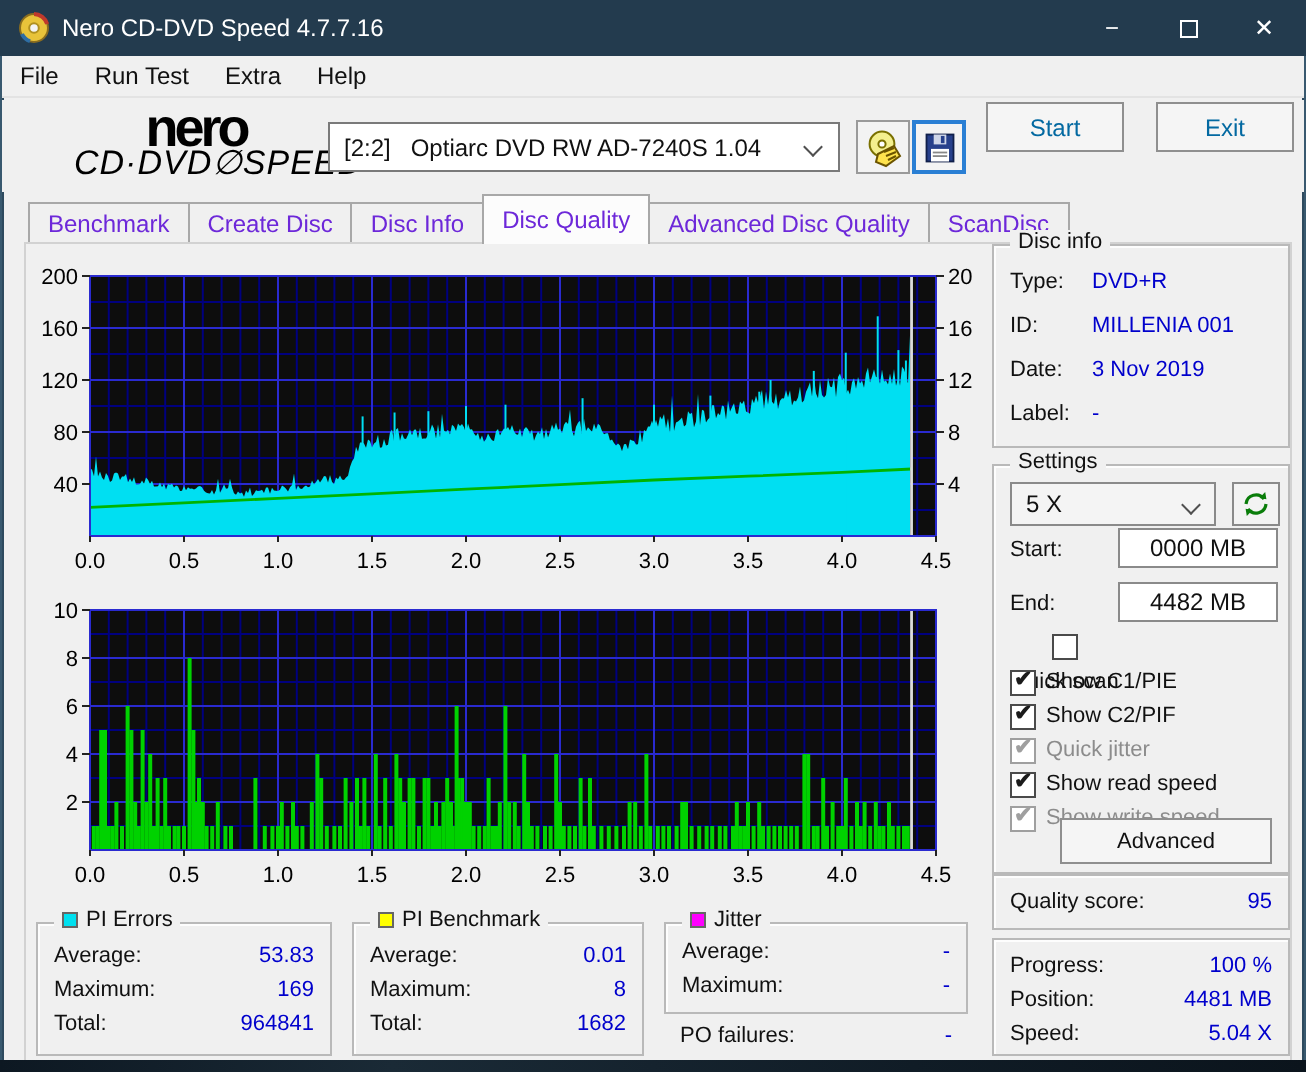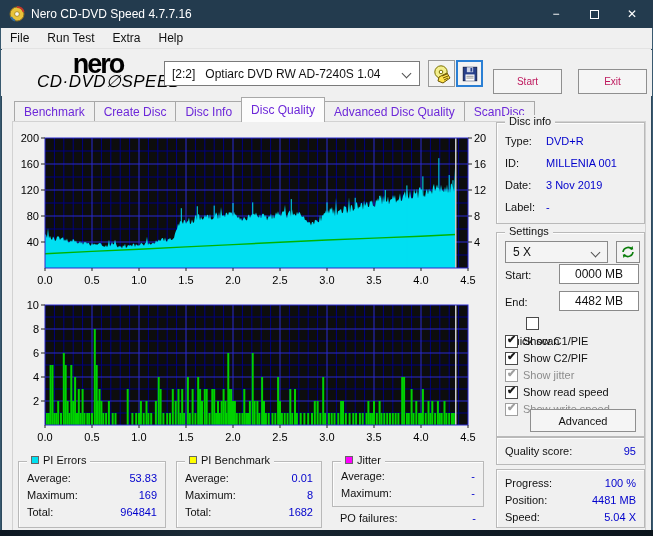--- a/index.html
+++ b/index.html
@@ -19,21 +19,21 @@
   
   .toolbar{position:absolute;left:1px;top:50px;width:651px;height:46px;background:#f0f0f0;}
   .logo{position:absolute;left:36px;top:3px;width:122px;text-align:center;color:#000;}
   .logo-nero{font-size:27px;font-weight:900;letter-spacing:-2px;line-height:22px;}
   .logo-sub{font-size:17px;font-weight:400;font-style:italic;letter-spacing:0.5px;line-height:13px;}
   .combo{position:absolute;left:163px;top:11px;width:256px;height:25px;background:#fff;border:1px solid #7a7a7a;display:flex;align-items:center;}
   .combo-text{font-size:12px;color:#111;margin-left:7px;white-space:pre;}
   .chev{position:absolute;right:9px;top:8px;width:7px;height:7px;border-right:1.6px solid #505050;border-bottom:1.6px solid #505050;transform:rotate(45deg);}
   .toolbtn{position:absolute;top:10px;width:27px;height:27px;background:#f3f3f3;border:1px solid #9a9a9a;display:flex;align-items:center;justify-content:center;}
   .toolbtn.focused{border:2px solid #2a7fd4;}
-  .pushbtn{position:absolute;top:19px;width:69px;height:25px;background:#f5f5f5;border:1px solid #8f8f8f;font-size:10px;color:#be185d;display:flex;align-items:center;justify-content:center;}
+  .pushbtn{position:absolute;top:1px;width:69px;height:25px;background:#f5f5f5;border:1px solid #8f8f8f;font-size:12px;color:#0369a1;display:flex;align-items:center;justify-content:center;}
   
   .tabbar{position:absolute;left:14px;top:99px;height:23px;display:flex;align-items:flex-end;}
   .tab{height:21px;padding:3px 9px 0 9px;font-size:12px;color:#6d28d9;background:#f0f0f0;border:1px solid #a8a8a8;border-bottom:none;margin-right:-1px;}
   .tab.active{height:25px;background:#fcfcfc;position:relative;z-index:3;padding-top:5px;margin-top:-2px;}
   .tabpage{position:absolute;left:12px;top:121px;width:634px;height:411px;border:1px solid #d2d2d2;background:#f0f0f0;}
   
   .gbox{position:absolute;border:1px solid #b9b9b9;box-shadow:inset 1px 1px 0 rgba(255,255,255,.85);background:#f0f0f0;}
   .gb-label{position:absolute;top:-8px;left:8px;background:#f0f0f0;padding:0 4px;font-size:11px;color:#111;display:flex;align-items:center;gap:4px;}
   .legend-sq{width:8px;height:8px;border:1px solid #666;display:inline-block;}
   .row{position:absolute;left:0;width:100%;font-size:11px;color:#111;}
@@ -551,21 +551,21 @@
     <div class="cb-row" style="top:118px;">
       <span class="cb-box">
           <span class="chk">✔</span>
         </span>
         <span>Show C2/PIF</span>
       </div>
     <div class="cb-row disabled" style="top:135px;">
       <span class="cb-box">
           <span class="chk">✔</span>
         </span>
-        <span>Show jitter</span>
+        <span>Quick jitter</span>
       </div>
     <div class="cb-row" style="top:152px;">
       <span class="cb-box">
           <span class="chk">✔</span>
         </span>
         <span>Show read speed</span>
       </div>
     <div class="cb-row disabled" style="top:169px;">
       <span class="cb-box">
           <span class="chk">✔</span>

